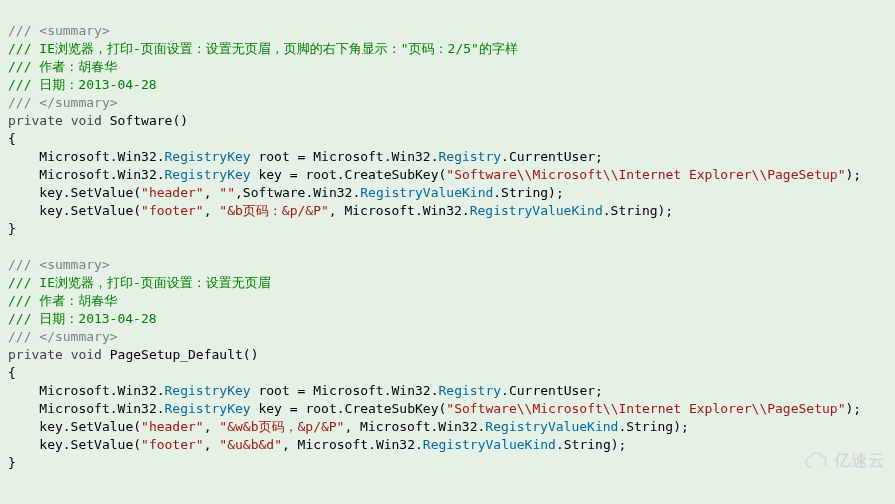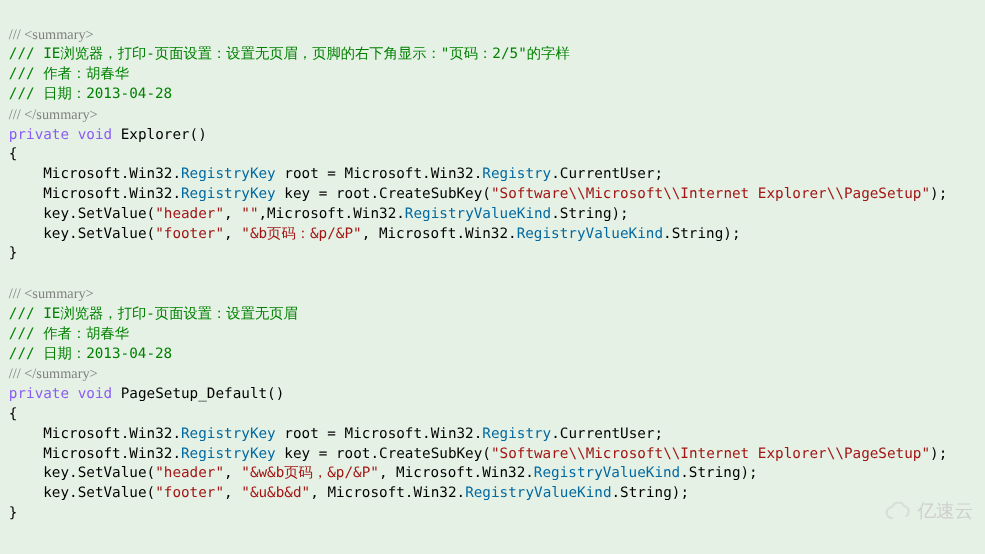--- a/index.html
+++ b/index.html
@@ -10,23 +10,23 @@
     font-family:"SimSun","宋体",Consolas,monospace;
     font-size:13px;
     line-height:18px;
     color:#333;
     background:#e4f1e4;
     position:relative;
   }
   .code{
     white-space:pre;
   }
-  .cmt   { color:#808080;font-family:Liberation Serif, serif; }
+  .cmt   { color:#808080; }
   .doc   { color:#008000; }
-  .kw    { color:#8b5cf6; }
+  .kw    { color:#404040; }
   .type  { color:#0369a1; }
   .str   { color:#a31515; }
   .plain { color:#000000; }
   .watermark{
     position:absolute;
     right:10px;
     bottom:6px;
     color:#cfcfcf;
     font-family:Arial,sans-serif;
     font-size:17px;
@@ -40,25 +40,25 @@
 </style>
 </head>
 <body>
 
 <div class="code">
 <span class="cmt">/// &lt;summary&gt;</span>
 <span class="doc">/// IE浏览器，打印-页面设置：设置无页眉，页脚的右下角显示："页码：2/5"的字样</span>
 <span class="doc">/// 作者：胡春华</span>
 <span class="doc">/// 日期：2013-04-28</span>
 <span class="cmt">/// &lt;/summary&gt;</span>
-<span><span class="kw">private</span> <span class="kw">void</span><span class="plain"> Explorer()</span></span>
+<span><span class="kw">private</span> <span class="kw">void</span><span class="plain"> Software()</span></span>
 <span class="plain">{</span>
 <span><span class="plain">    Microsoft.Win32.</span><span class="type">RegistryKey</span><span class="plain"> root = Microsoft.Win32.</span><span class="type">Registry</span><span class="plain">.CurrentUser;</span></span>
 <span><span class="plain">    Microsoft.Win32.</span><span class="type">RegistryKey</span><span class="plain"> key = root.CreateSubKey(</span><span class="str">"Software\\Microsoft\\Internet Explorer\\PageSetup"</span><span class="plain">);</span></span>
-<span><span class="plain">    key.SetValue(</span><span class="str">"header"</span><span class="plain">, </span><span class="str">""</span><span class="plain">,Microsoft.Win32.</span><span class="type">RegistryValueKind</span><span class="plain">.String);</span></span>
+<span><span class="plain">    key.SetValue(</span><span class="str">"header"</span><span class="plain">, </span><span class="str">""</span><span class="plain">,Software.Win32.</span><span class="type">RegistryValueKind</span><span class="plain">.String);</span></span>
 <span><span class="plain">    key.SetValue(</span><span class="str">"footer"</span><span class="plain">, </span><span class="str">"&amp;b页码：&amp;p/&amp;P"</span><span class="plain">, Microsoft.Win32.</span><span class="type">RegistryValueKind</span><span class="plain">.String);</span></span>
 <span class="plain">}</span>
 
 <span class="cmt">/// &lt;summary&gt;</span>
 <span class="doc">/// IE浏览器，打印-页面设置：设置无页眉</span>
 <span class="doc">/// 作者：胡春华</span>
 <span class="doc">/// 日期：2013-04-28</span>
 <span class="cmt">/// &lt;/summary&gt;</span>
 <span><span class="kw">private</span> <span class="kw">void</span><span class="plain"> PageSetup_Default()</span></span>
 <span class="plain">{</span>

